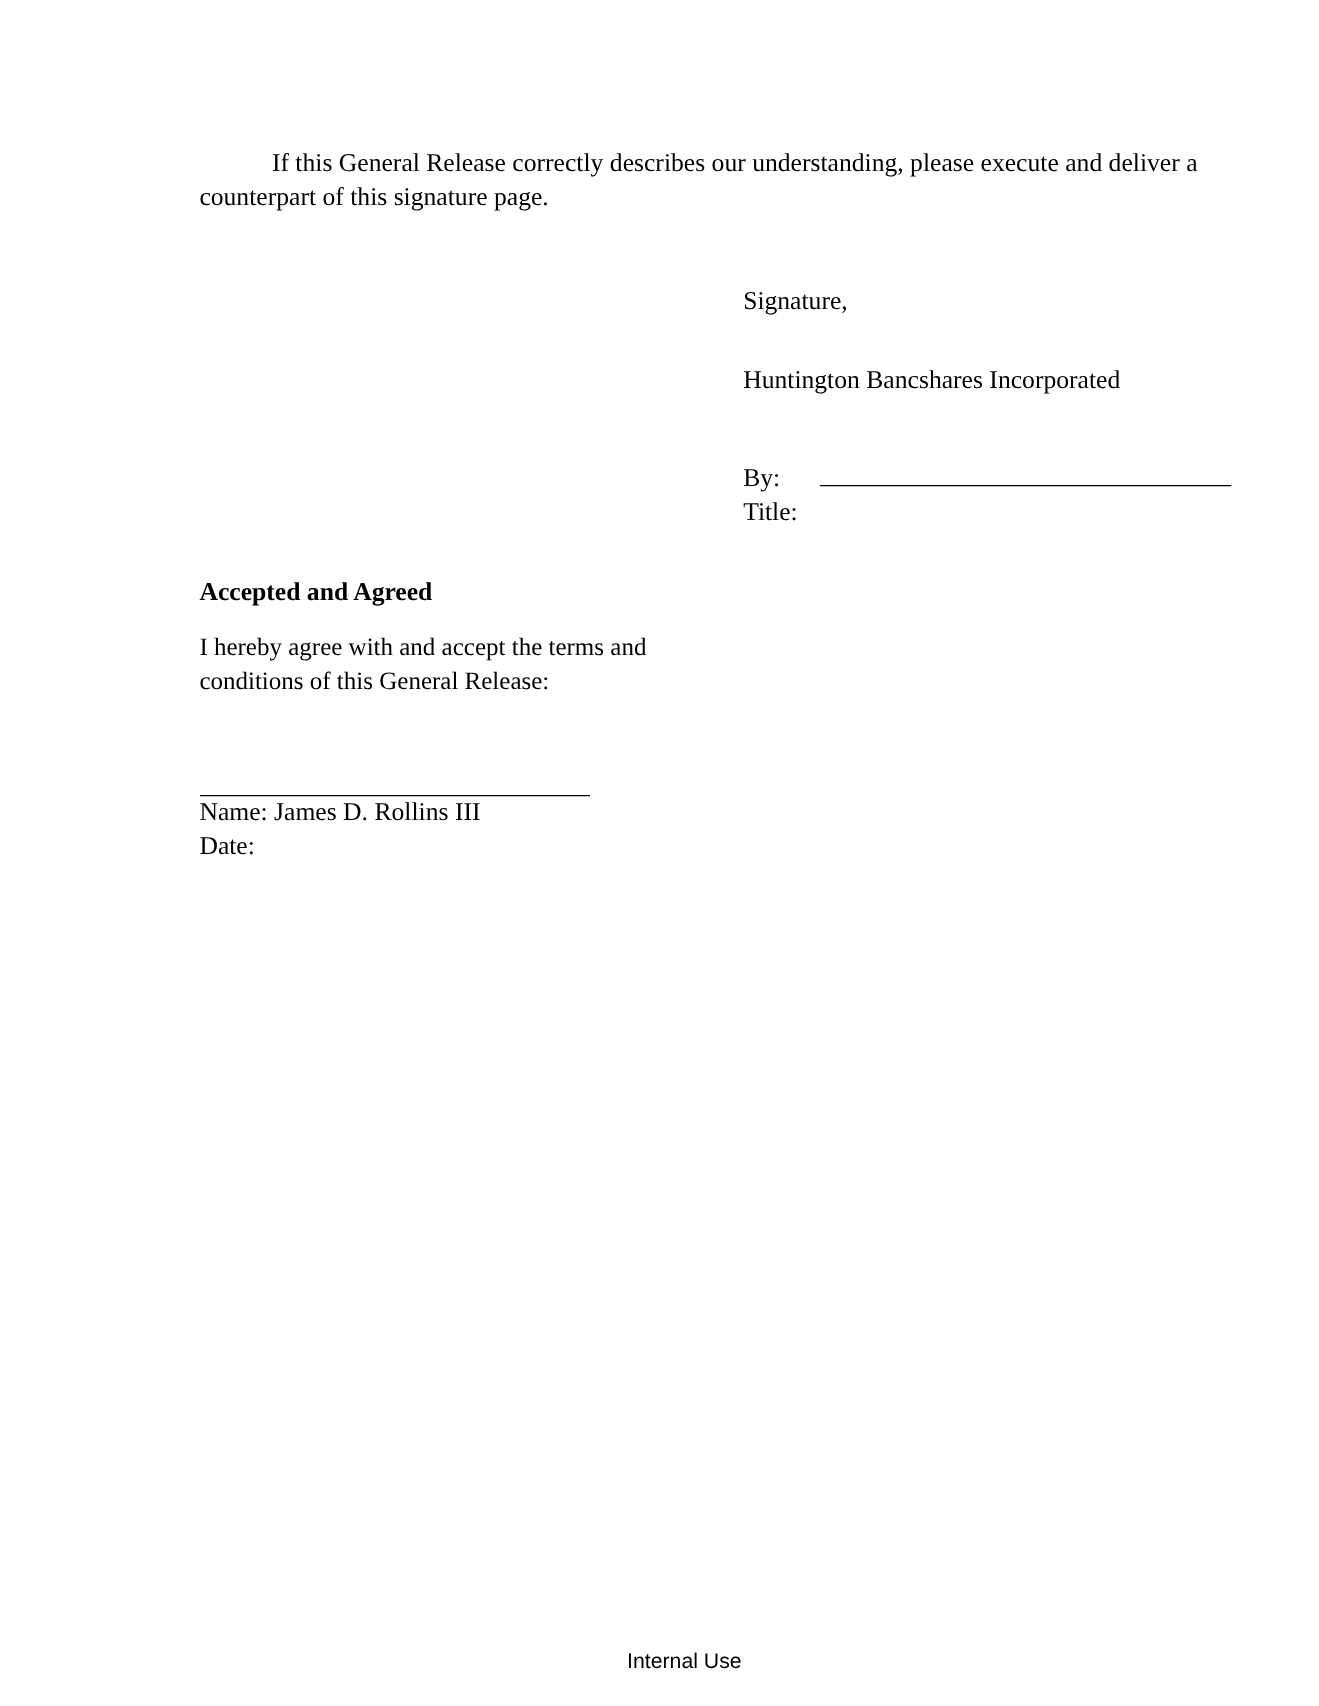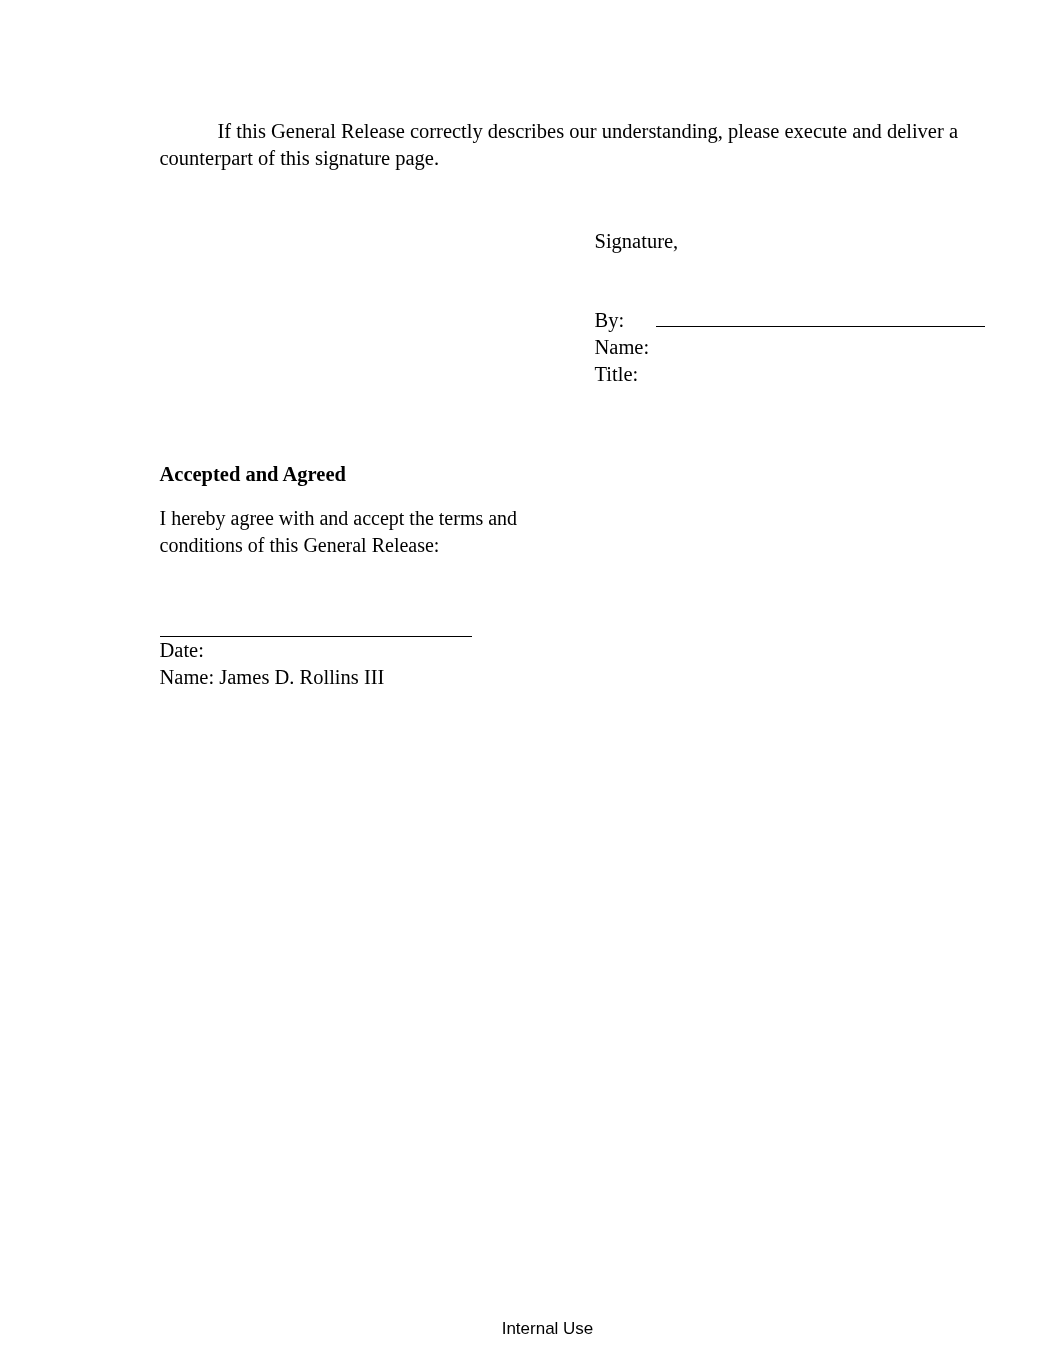--- a/index.html
+++ b/index.html
@@ -137,36 +137,36 @@
 <body>
 
 <div class="page">
 
   <div class="content">
     <p class="para"><span class="indent"></span><span>If this General Release correctly describes our understanding, please execute and deliver a counterpart of this signature page.</span></p>
   </div>
 
   <div class="sig-block">
     <p class="sincerely">Signature,</p>
+    <p class="company">Huntington Bancshares Incorporated</p>
     <div class="sig-line-row">
       <span class="label">By:</span>
       <span class="rule rule-by"></span>
     </div>
-    <p class="namerow">Name:</p>
     <p class="titlerow">Title:</p>
   </div>
 
   <div class="accepted">Accepted and Agreed</div>
 
   <div class="accept-text">
     <p>I hereby agree with and accept the terms and conditions of this General Release:</p>
   </div>
 
   <div class="signer">
     <div class="signer-rule"></div>
+    <p>Name:  James D. Rollins III</p>
     <p>Date:</p>
-    <p>Name:  James D. Rollins III</p>
   </div>
 
 
   <div class="footer-internal">Internal Use</div>
 
 </div>
 
 </body></html>

